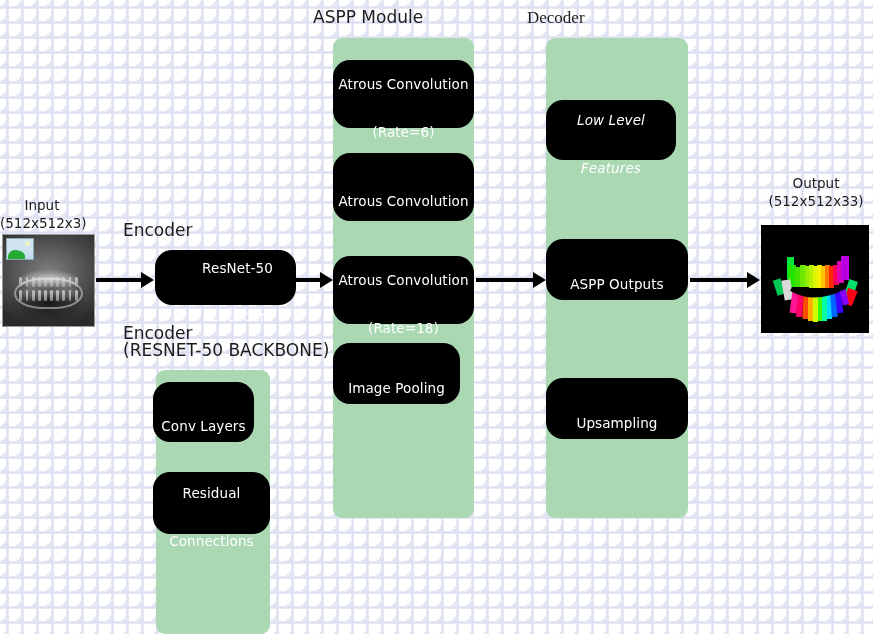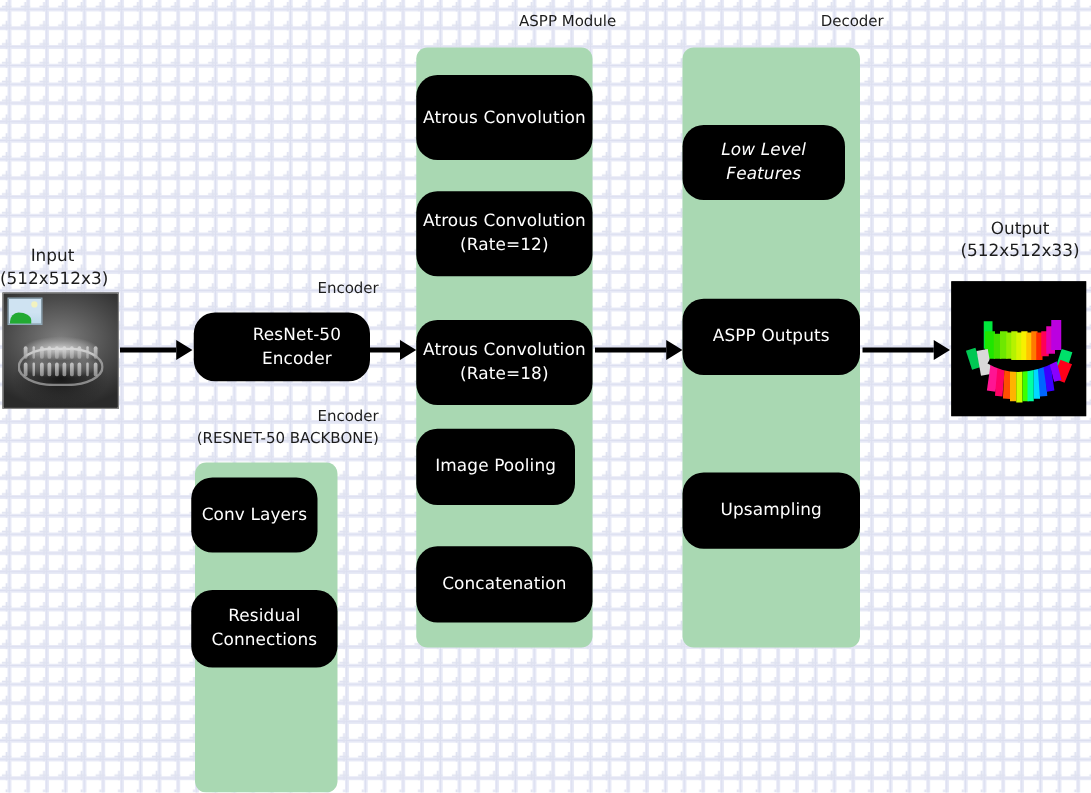--- a/index.html
+++ b/index.html
@@ -30,23 +30,23 @@
   }
   
   #gridlayer {
     position: absolute;
     inset: 0;
     pointer-events: none;
   }
 
   .group-title {
     position: absolute;
-    font-size: 12px;
+    font-size: 17px;
     color: #1c1c1c;
-    text-align: right;
+    text-align: left;
     white-space: nowrap;
     line-height: 17px;
   }
 
   .green-panel {
     position: absolute;
     background: #a9d8b2;
     border-radius: 9px;
   }
 
@@ -56,21 +56,21 @@
     color: #ffffff;
     border-radius: 17px;
     display: flex;
     align-items: center;
     justify-content: center;
     text-align: center;
     font-size: 13.5px;
     line-height: 19px;
     letter-spacing: 0.1px;
   }
-  .node span { display: block; }
+  .node span { display: block; margin-top: 29px; }
 
   .arrow {
     position: absolute;
     height: 20px;
     display: flex;
     align-items: center;
   }
   .arrow .shaft {
     height: 4px;
     background: #000;
@@ -259,51 +259,48 @@
     <div class="head"></div>
   </div>
 
   <div class="group-title" style="left:313px; top:9px; width:180px;">ASPP Module</div>
 
   <div class="green-panel" style="left:333px; top:38px; width:141px; height:480px;"></div>
 
   <div class="node" style="left:333px; top:60px; width:141px; height:68px;">
     <div>
       <span>Atrous Convolution</span>
+      <span>(Rate=6)</span>
     </div>
   </div>
 
   <div class="node" style="left:333px; top:153px; width:141px; height:68px;">
     <div>
       <span>Atrous Convolution</span>
-      <span>(Rate=12)</span>
     </div>
   </div>
 
   <div class="node" style="left:333px; top:256px; width:141px; height:68px;">
     <div>
       <span>Atrous Convolution</span>
       <span>(Rate=18)</span>
     </div>
   </div>
 
   <div class="node" style="left:333px; top:343px; width:127px; height:61px;">
     <span>Image Pooling</span>
   </div>
 
-  <div class="node" style="left:333px; top:437px; width:141px; height:61px;">
-    <span>Concatenation</span>
-  </div>
 
   <div class="arrow" style="left:476px; top:270px; width:70px;">
     <div class="shaft"></div>
     <div class="head"></div>
   </div>
 
-  <div class="group-title" style="left:527px; top:9px; width:180px;">Decoder</div>
+  <div class="group-title" style="left:527px; top:9px; width:180px;font-family:Liberation Serif, serif;">Decoder</div>
 
   <div class="green-panel" style="left:546px; top:38px; width:142px; height:480px;"></div>
 
   <div class="node" style="left:546px; top:100px; width:130px; height:60px;font-style:italic;">
     <div>
       <span>Low Level</span>
       <span>Features</span>
     </div>
   </div>
 

